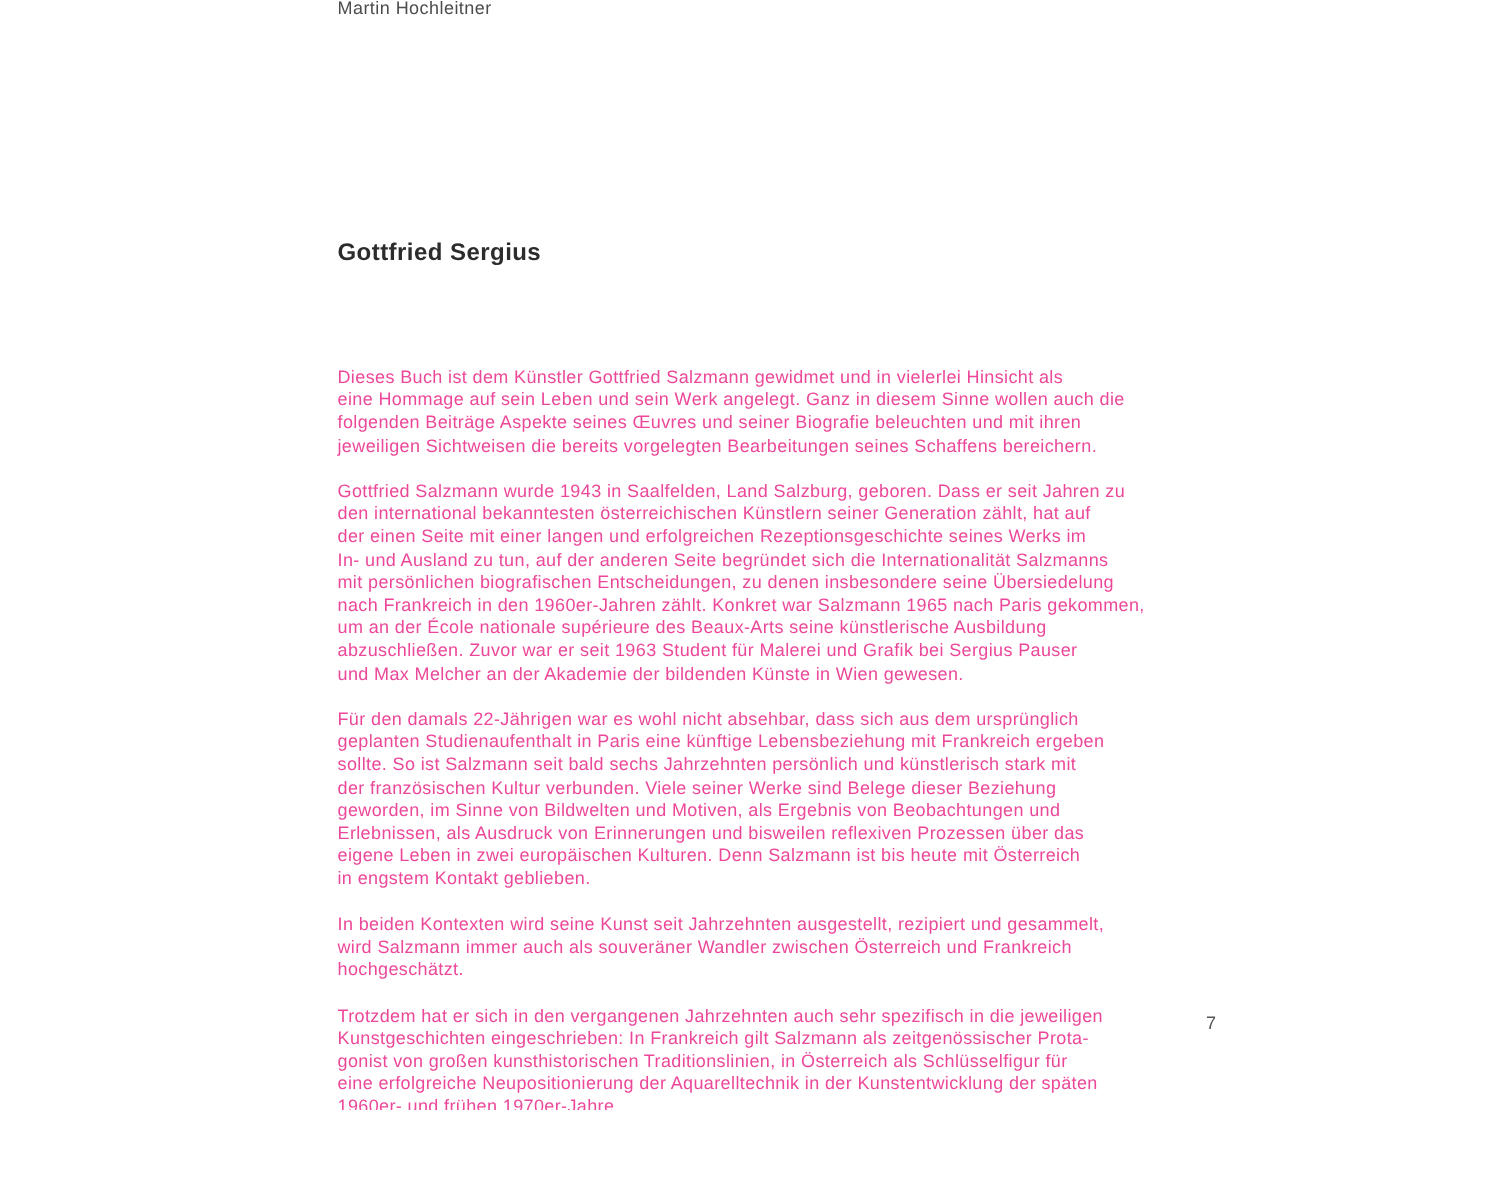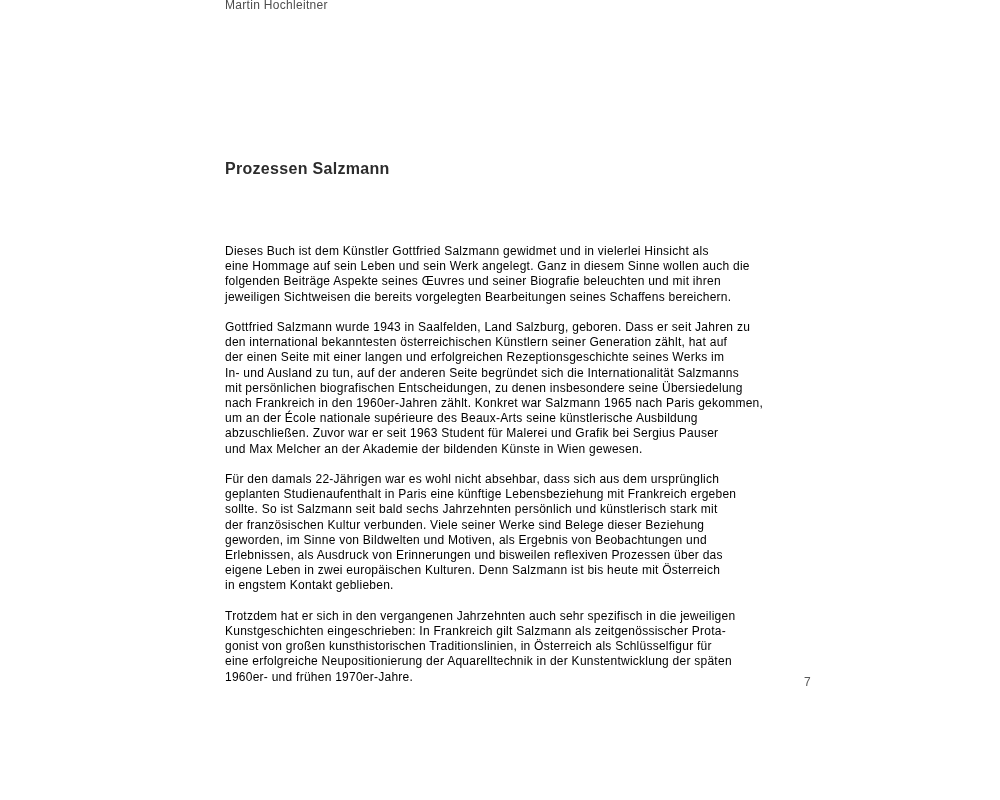--- a/index.html
+++ b/index.html
@@ -41,21 +41,21 @@
     color: #9c9c9c;
   }
   .body-text {
     position: absolute;
     left: 225px;
     top: 244px;
     width: 620px;
     font-size: 12px;
     line-height: 15.2px;
     letter-spacing: 0.25px;
-    color: #000000;
+    color: #ec4899;
   }
   .body-text p {
     margin: 0 0 15.2px 0;
     white-space: pre-line;
   }
   .page-number {
     position: absolute;
     left: 804px;
     top: 675px;
     font-size: 12px;
@@ -72,21 +72,21 @@
   }
 </style>
 </head>
 <body>
 
 <div class="page">
 
   <div class="author">Martin Hochleitner</div>
 
   <div class="title-block">
-    <h1>Prozessen Salzmann</h1>
+    <h1>Gottfried Sergius</h1>
   </div>
 
   <div class="body-text">
     <p>Dieses Buch ist dem Künstler Gottfried Salzmann gewidmet und in vielerlei Hinsicht als
 eine Hommage auf sein Leben und sein Werk angelegt. Ganz in diesem Sinne wollen auch die
 folgenden Beiträge Aspekte seines Œuvres und seiner Biografie beleuchten und mit ihren
 jeweiligen Sichtweisen die bereits vorgelegten Bearbeitungen seines Schaffens bereichern.</p>
     <p>Gottfried Salzmann wurde 1943 in Saalfelden, Land Salzburg, geboren. Dass er seit Jahren zu
 den international bekanntesten österreichischen Künstlern seiner Generation zählt, hat auf
 der einen Seite mit einer langen und erfolgreichen Rezeptionsgeschichte seines Werks im
@@ -97,20 +97,23 @@
 abzuschließen. Zuvor war er seit 1963 Student für Malerei und Grafik bei Sergius Pauser
 und Max Melcher an der Akademie der bildenden Künste in Wien gewesen.</p>
     <p>Für den damals 22-Jährigen war es wohl nicht absehbar, dass sich aus dem ursprünglich
 geplanten Studienaufenthalt in Paris eine künftige Lebensbeziehung mit Frankreich ergeben
 sollte. So ist Salzmann seit bald sechs Jahrzehnten persönlich und künstlerisch stark mit
 der französischen Kultur verbunden. Viele seiner Werke sind Belege dieser Beziehung
 geworden, im Sinne von Bildwelten und Motiven, als Ergebnis von Beobachtungen und
 Erlebnissen, als Ausdruck von Erinnerungen und bisweilen reflexiven Prozessen über das
 eigene Leben in zwei europäischen Kulturen. Denn Salzmann ist bis heute mit Österreich
 in engstem Kontakt geblieben.</p>
+    <p>In beiden Kontexten wird seine Kunst seit Jahrzehnten ausgestellt, rezipiert und gesammelt,
+wird Salzmann immer auch als souveräner Wandler zwischen Österreich und Frankreich
+hochgeschätzt.</p>
     <p>Trotzdem hat er sich in den vergangenen Jahrzehnten auch sehr spezifisch in die jeweiligen
 Kunstgeschichten eingeschrieben: In Frankreich gilt Salzmann als zeitgenössischer Prota-
 gonist von großen kunsthistorischen Traditionslinien, in Österreich als Schlüsselfigur für
 eine erfolgreiche Neupositionierung der Aquarelltechnik in der Kunstentwicklung der späten
 1960er- und frühen 1970er-Jahre.</p>
   </div>
 
   <div class="page-number">7</div>
 
   <div class="caption">Blockhaus, 1984</div>

